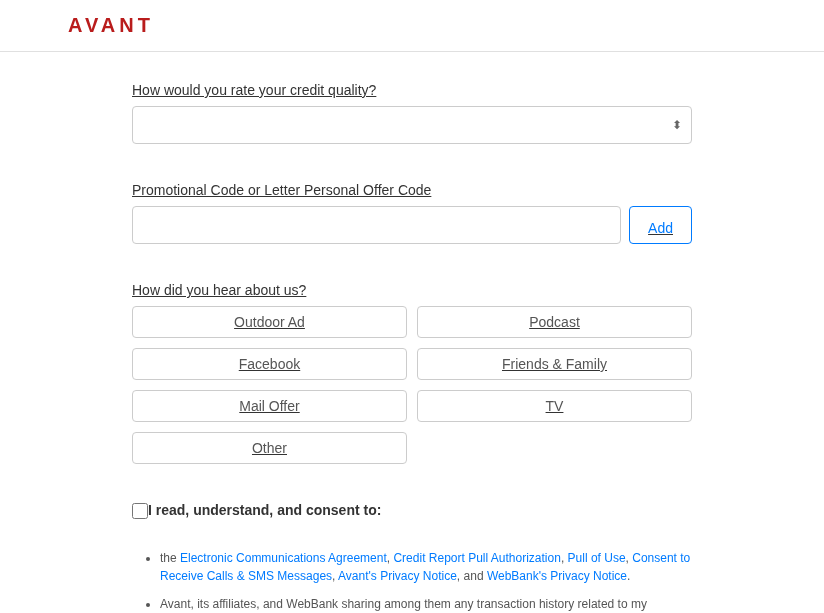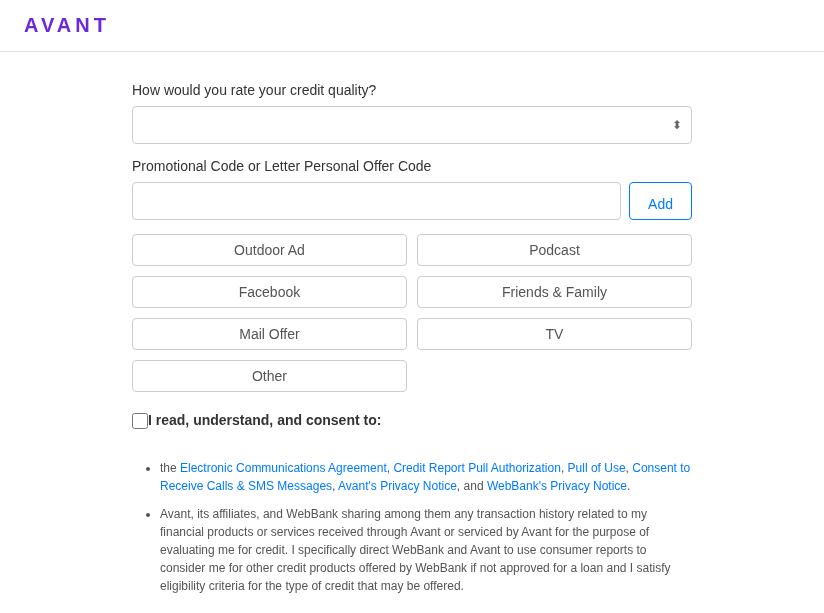--- a/index.html
+++ b/index.html
@@ -14,31 +14,33 @@
 
     .header {
       padding: 14px 24px;
       border-bottom: 1px solid #e0e0e0;
     }
 
     .logo-text {
       font-size: 20px;
       font-weight: bold;
       letter-spacing: 4px;
-      color: #6d28d9;
+      color: #b91c1c;
+      margin-left: 44px;
     }
 
     .content {
       max-width: 600px;
       margin: 0 auto;
       padding: 30px 20px 20px;
     }
 
     .form-section {
-      margin-bottom: 14px;
+      margin-bottom: 38px;
+      text-decoration: underline;
     }
 
     .form-label {
       display: block;
       font-size: 14px;
       color: #333;
       margin-bottom: 8px;
     }
 
     .select-wrapper {
@@ -182,20 +184,21 @@
 
   <div class="form-section">
     <label class="form-label">Promotional Code or Letter Personal Offer Code</label>
     <div class="promo-row">
       <input type="text" class="promo-input" style="">
       <button class="add-button">Add</button>
     </div>
   </div>
 
   <div class="form-section">
+    <label class="form-label">How did you hear about us?</label>
     <div class="hear-grid">
       <button class="hear-btn">Outdoor Ad</button>
       <button class="hear-btn">Podcast</button>
       <button class="hear-btn">Facebook</button>
       <button class="hear-btn">Friends &amp; Family</button>
       <button class="hear-btn">Mail Offer</button>
       <button class="hear-btn">TV</button>
       <button class="hear-btn">Other</button>
     </div>
   </div>

